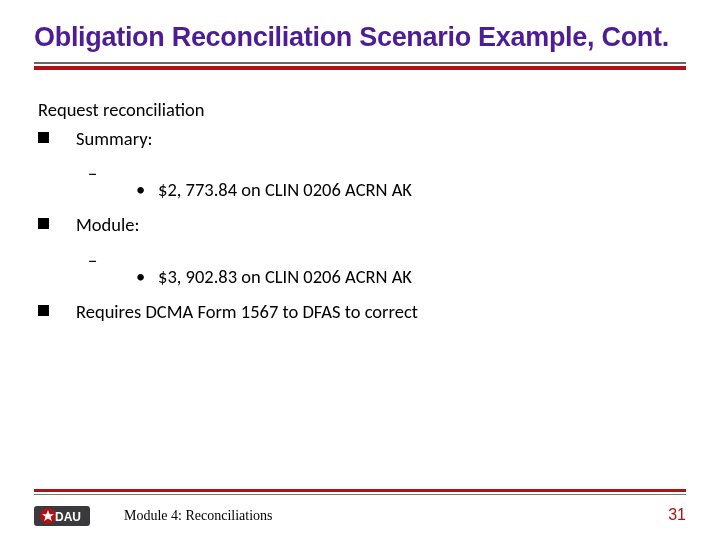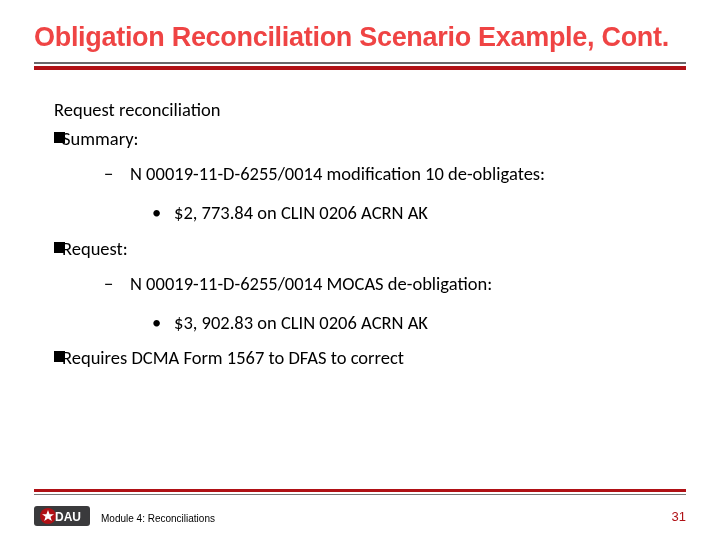--- a/index.html
+++ b/index.html
@@ -21,21 +21,21 @@
   }
   .title {
     position: absolute;
     left: 34px;
     top: 22px;
     font-family: "Arial Narrow", Arial, sans-serif;
     font-stretch: condensed;
     font-weight: 700;
     font-size: 27px;
     letter-spacing: -0.3px;
-    color: #ef4444;
+    color: #4c1d95;
   }
   .title-rule-top {
     position: absolute;
     left: 34px;
     top: 62px;
     width: 652px;
     height: 2px;
     background: #6a686b;
   }
   .title-rule-bot {
@@ -46,25 +46,24 @@
     height: 4px;
     background: #b01116;
   }
   .body {
     position: absolute;
     left: 38px;
     top: 98px;
     width: 640px;
     font-size: 18.5px;
     line-height: 1.25;
-    margin-left: 16px;
   }
   .line { margin: 0 0 6px 0; }
   .l0 { padding-left: 0; }
-  .l0b { padding-left: 8px; position: relative; }
+  .l0b { padding-left: 38px; position: relative; }
   .l0b::before {
     content: "";
     position: absolute;
     left: 0px;
     top: 5px;
     width: 11px;
     height: 11px;
     background: #000;
   }
   .l1 { padding-left: 76px; position: relative; }
@@ -101,63 +100,61 @@
   }
   .logo {
     position: absolute;
     left: 34px;
     bottom: 10px;
     width: 56px;
     height: 28px;
   }
   .module-label {
     position: absolute;
-    left: 101px;
+    left: 124px;
     bottom: 16px;
-    font-family: Liberation Sans, sans-serif;
-    font-size: 10px;
+    font-family: Liberation Serif, serif;
+    font-size: 14px;
     color: #000;
   }
   .page-num {
     position: absolute;
     right: 34px;
     bottom: 16px;
     font-family: Arial, sans-serif;
-    font-size: 13px;
+    font-size: 16px;
     color: #b01116;
   }
 </style>
 </head>
 <body>
 
 <div class="slide">
 
   <div class="title">Obligation Reconciliation Scenario Example, Cont.</div>
   <div class="title-rule-top"></div>
   <div class="title-rule-bot"></div>
 
   <div class="body">
     <div class="line l0">Request reconciliation</div>
     <div class="line l0b">Summary:</div>
     <div class="spacer-sm"></div>
     <div class="line l1">
       <span class="dash">−</span>
-      <span>N 00019-11-D-6255/0014 modification 10 de-obligates:</span>
     </div>
     <div class="spacer-md"></div>
     <div class="line l2">
       <span class="dot">•</span>
       <span>$2, 773.84 on CLIN 0206 ACRN AK</span>
     </div>
     <div class="spacer-sm"></div>
-    <div class="line l0b">Request:</div>
+    <div class="line l0b">Module:</div>
     <div class="spacer-sm"></div>
     <div class="line l1">
       <span class="dash">−</span>
-      <span>N 00019-11-D-6255/0014 MOCAS de-obligation:</span>
     </div>
     <div class="spacer-md"></div>
     <div class="line l2">
       <span class="dot">•</span>
       <span>$3, 902.83 on CLIN 0206 ACRN AK</span>
     </div>
     <div class="spacer-sm"></div>
     <div class="line l0b">Requires DCMA Form 1567 to DFAS to correct</div>
   </div>
 

